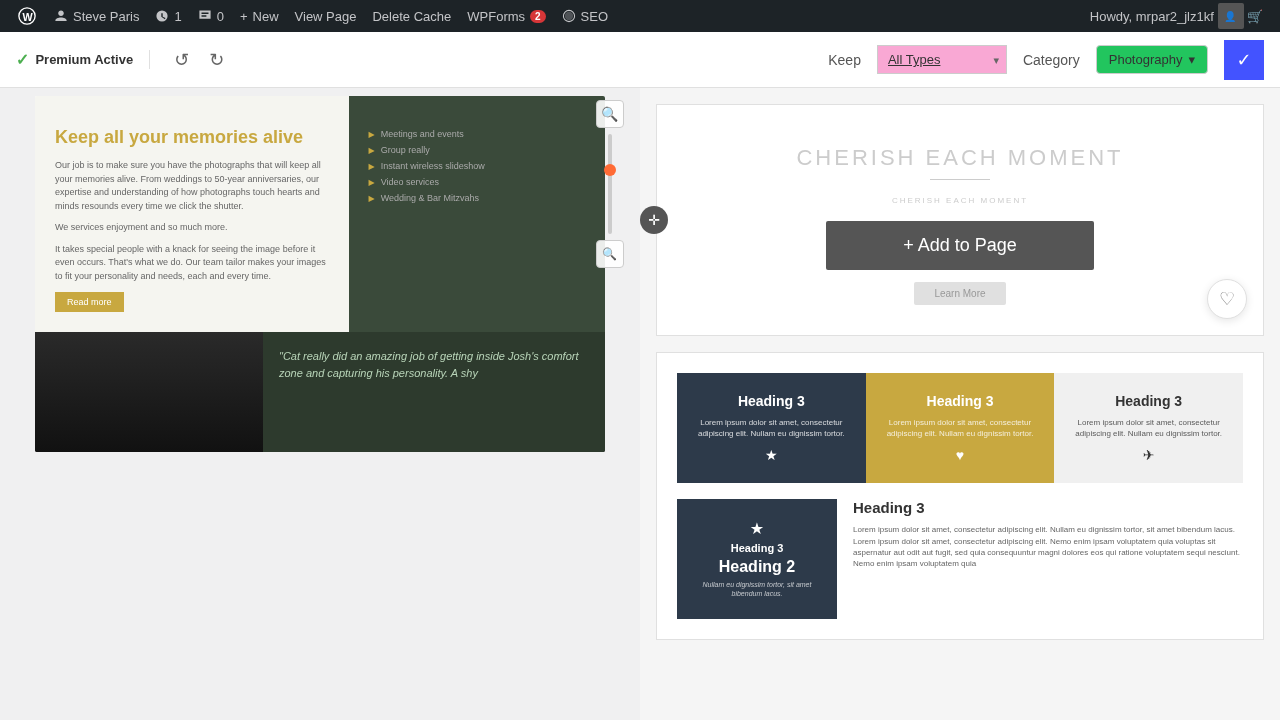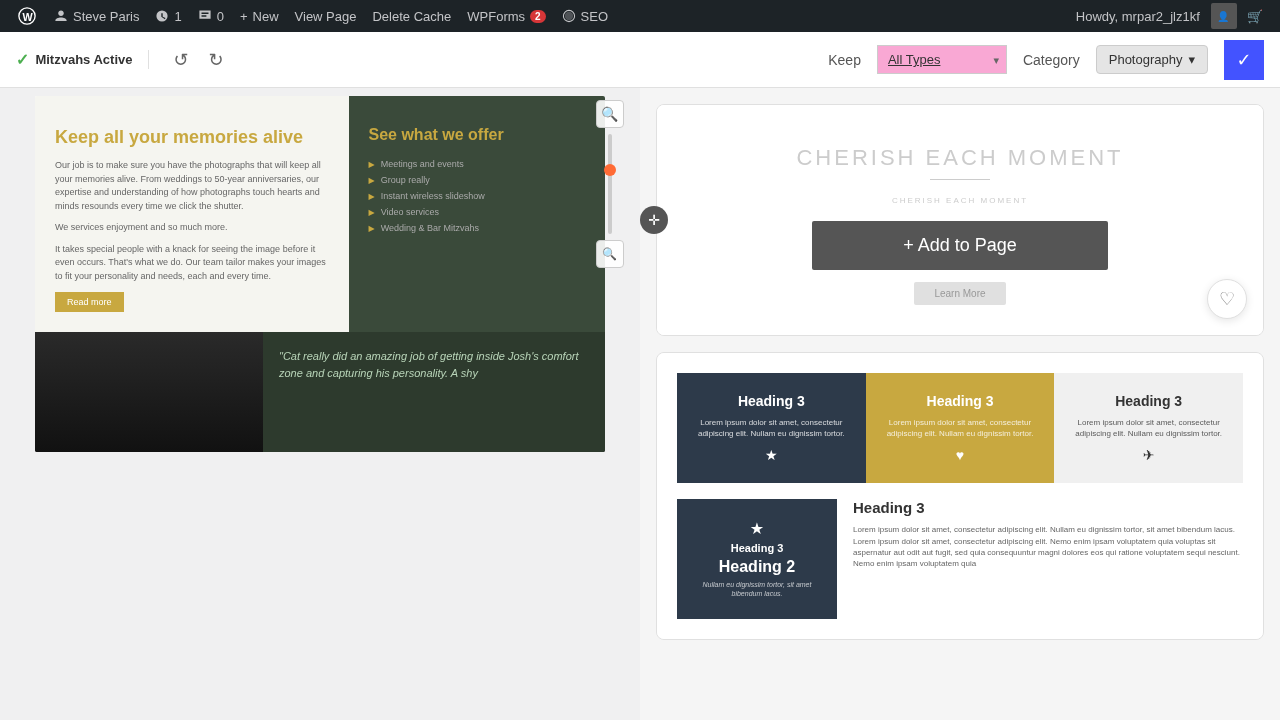--- a/index.html
+++ b/index.html
@@ -31,21 +31,21 @@
     .adminbar-item.wp-logo { padding: 0 10px; }
     .adminbar-badge {
       background: #d63638;
       color: #fff;
       border-radius: 10px;
       font-size: 10px;
       padding: 1px 5px;
       font-weight: 600;
     }
     .adminbar-sep { flex: 1; }
-    .adminbar-right { display: flex; align-items: center; gap: 11px; color: #c3c4c7; font-size: 13px; padding-right: 8px; }
+    .adminbar-right { display: flex; align-items: center; gap: 4px; color: #c3c4c7; font-size: 13px; padding-right: 8px; }
 
     
     #editor-topbar {
       background: #fff;
       height: 56px;
       display: flex;
       align-items: center;
       padding: 0 16px;
       border-bottom: 1px solid #e0e0e0;
       position: relative;
@@ -99,21 +99,21 @@
       top: 50%;
       transform: translateY(-50%);
       pointer-events: none;
       color: #666;
       font-size: 11px;
     }
     .photography-btn {
       display: flex;
       align-items: center;
       gap: 6px;
-      background: #e5e5e5;
+      background: #22c55e;
       border: 1px solid #ccc;
       border-radius: 4px;
       padding: 6px 12px;
       font-size: 13px;
       color: #333;
       cursor: pointer;
     }
     .confirm-btn {
       background: #4353ff;
       border: none;
@@ -352,21 +352,21 @@
       overflow-y: auto;
       padding: 16px;
       display: flex;
       flex-direction: column;
       gap: 16px;
     }
 
     
     .template-card {
       background: #fff;
-      border-radius: 8px;
+      border-radius: 0;
       overflow: hidden;
       border: 1px solid #e0e0e0;
       position: relative;
     }
 
     
     .template-hero {
       padding: 40px 20px 30px;
       text-align: center;
       background: #fff;
@@ -389,21 +389,21 @@
     }
     .add-to-page-btn {
       background: #555;
       color: #fff;
       border: none;
       padding: 14px 40px;
       font-size: 18px;
       font-weight: 500;
       cursor: pointer;
       border-radius: 2px;
-      width: 296px;
+      width: 268px;
     }
     .learn-more-btn-small {
       background: #e0e0e0;
       color: #999;
       border: none;
       padding: 6px 20px;
       font-size: 10px;
       cursor: pointer;
       margin-top: 12px;
       border-radius: 2px;
@@ -567,21 +567,21 @@
     <div style="width:26px;height:26px;background:#555;border-radius:2px;display:flex;align-items:center;justify-content:center;">
       <span style="color:#fff;font-size:10px;">👤</span>
     </div>
     <span>🛒</span>
   </div>
 </div>
 
 <div id="editor-topbar">
   <div class="premium-badge">
     <span class="premium-check">✓</span>
-    <span>Mitzvahs Active</span>
+    <span>Premium Active</span>
   </div>
   <div class="history-btns">
     <button class="history-btn">↺</button>
     <button class="history-btn">↻</button>
   </div>
   <div class="topbar-sep"></div>
 
   <div style="display:flex;align-items:center;gap:16px;margin-left:auto;">
     <span class="filter-label">Keep</span>
     <div class="select-wrapper">
@@ -623,21 +623,20 @@
 
       <div class="info-section">
         <div class="info-left">
           <h2 class="info-heading">Keep all your memories alive</h2>
           <p class="info-text">Our job is to make sure you have the photographs that will keep all your memories alive. From weddings to 50-year anniversaries, our expertise and understanding of how photographs touch hearts and minds resounds every time we click the shutter.</p>
           <p class="info-text">We services enjoyment and so much more.</p>
           <p class="info-text">It takes special people with a knack for seeing the image before it even occurs. That's what we do. Our team tailor makes your images to fit your personality and needs, each and every time.</p>
           <button class="read-more-btn">Read more</button>
         </div>
         <div class="info-right">
-          <h2 class="info-right-title">See what we offer</h2>
           <div>
             <div class="menu-item">
                 <span class="menu-arrow">▶</span>
                 <span>Meetings and events</span>
               </div>
             <div class="menu-item">
                 <span class="menu-arrow">▶</span>
                 <span>Group really</span>
               </div>
             <div class="menu-item">

